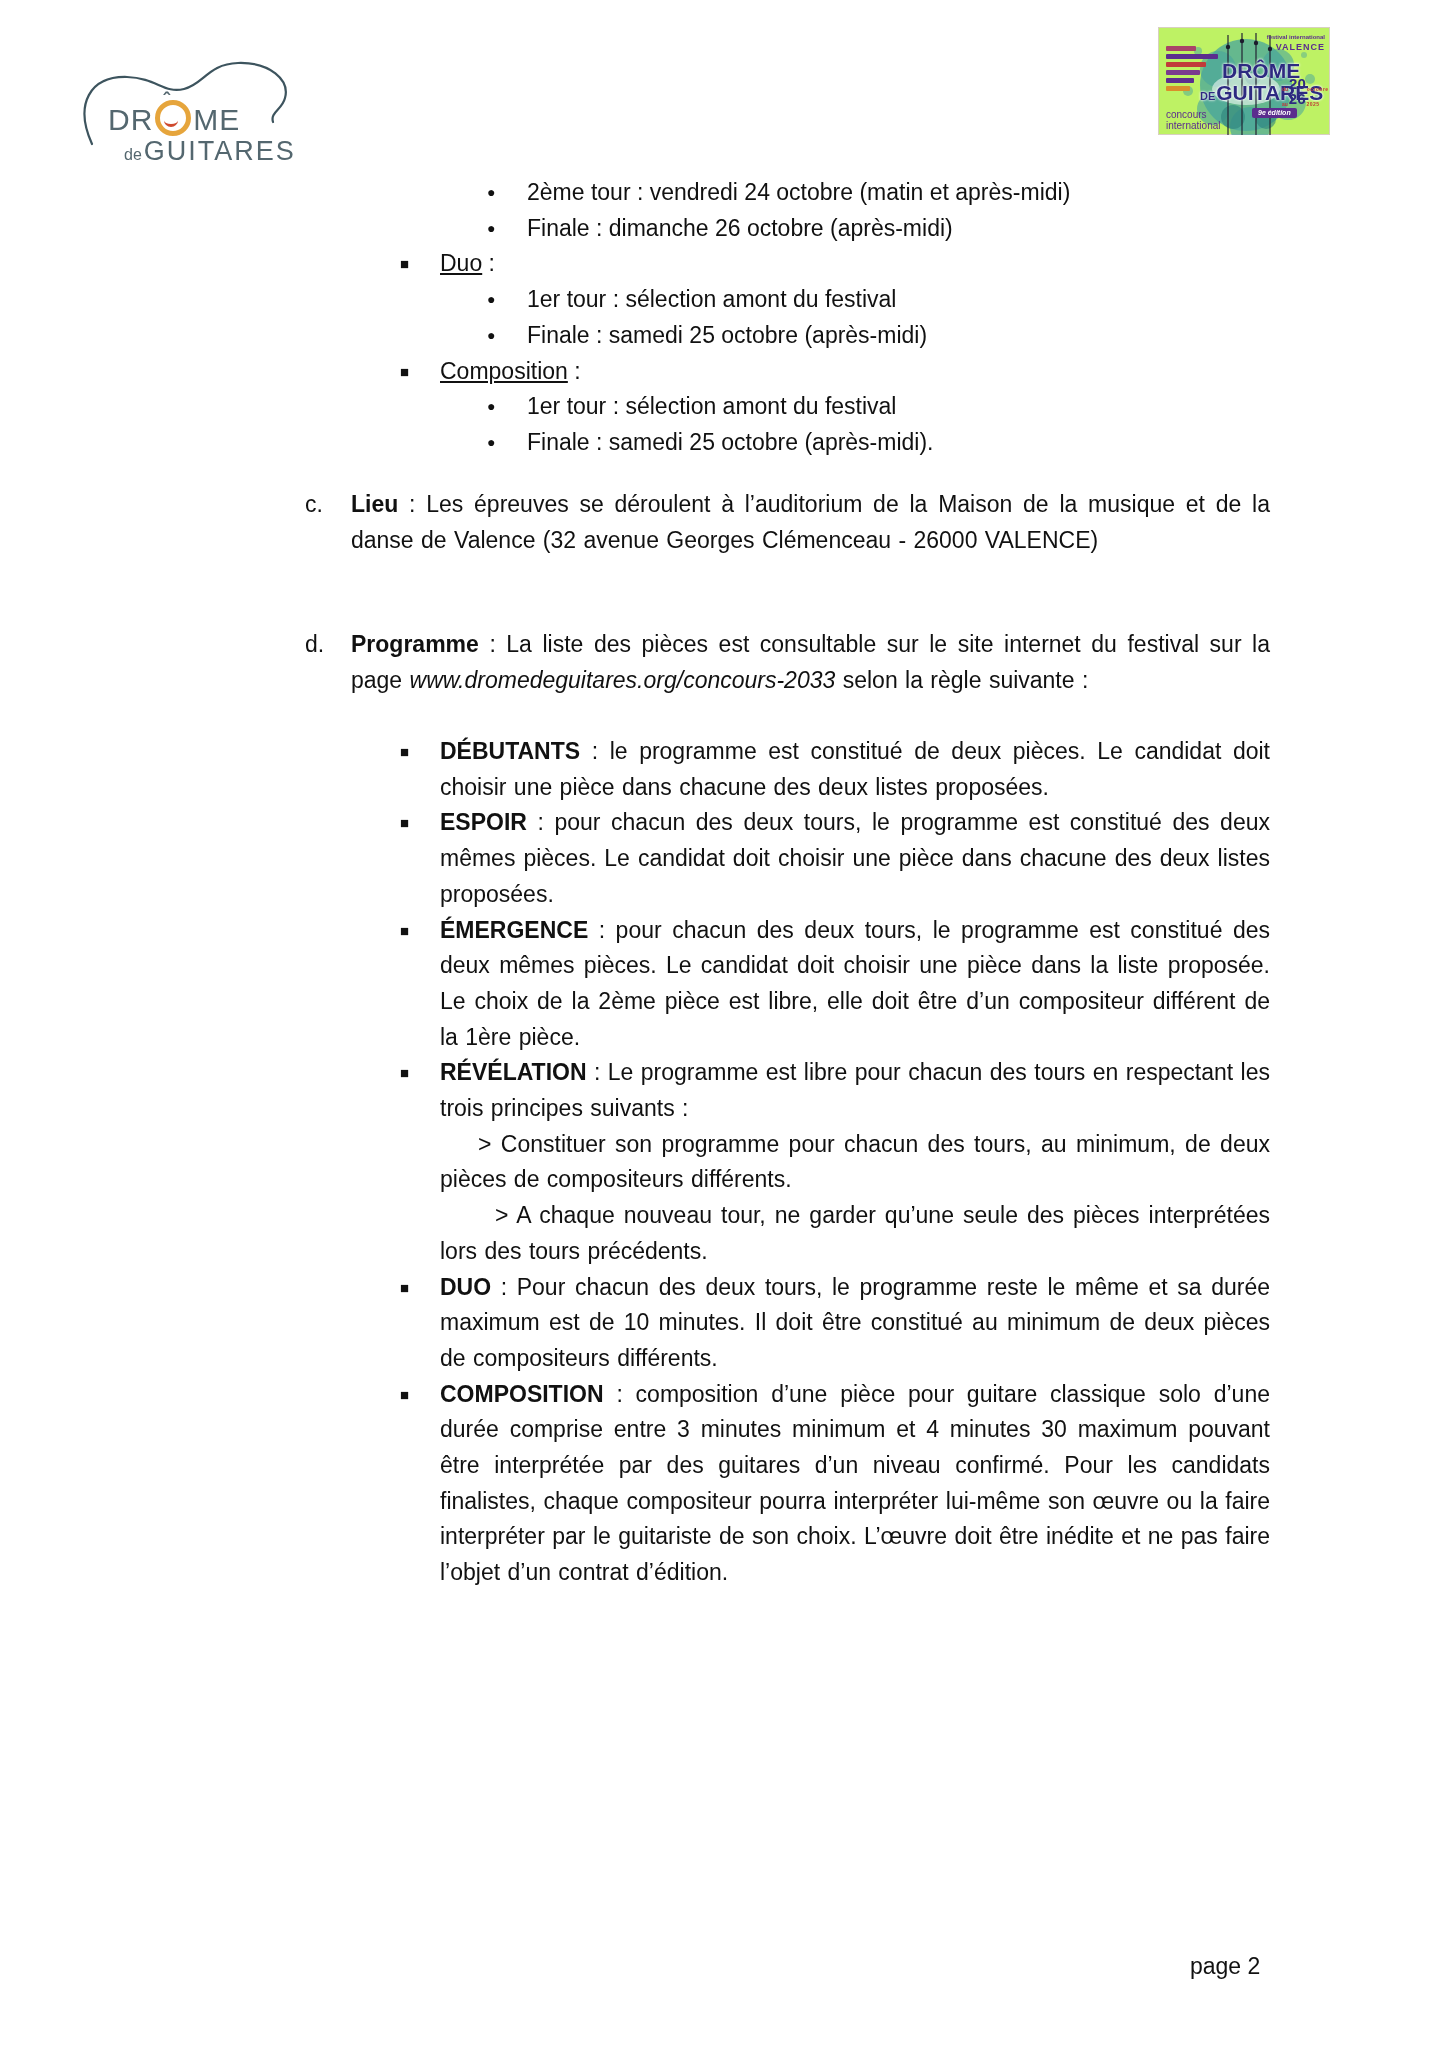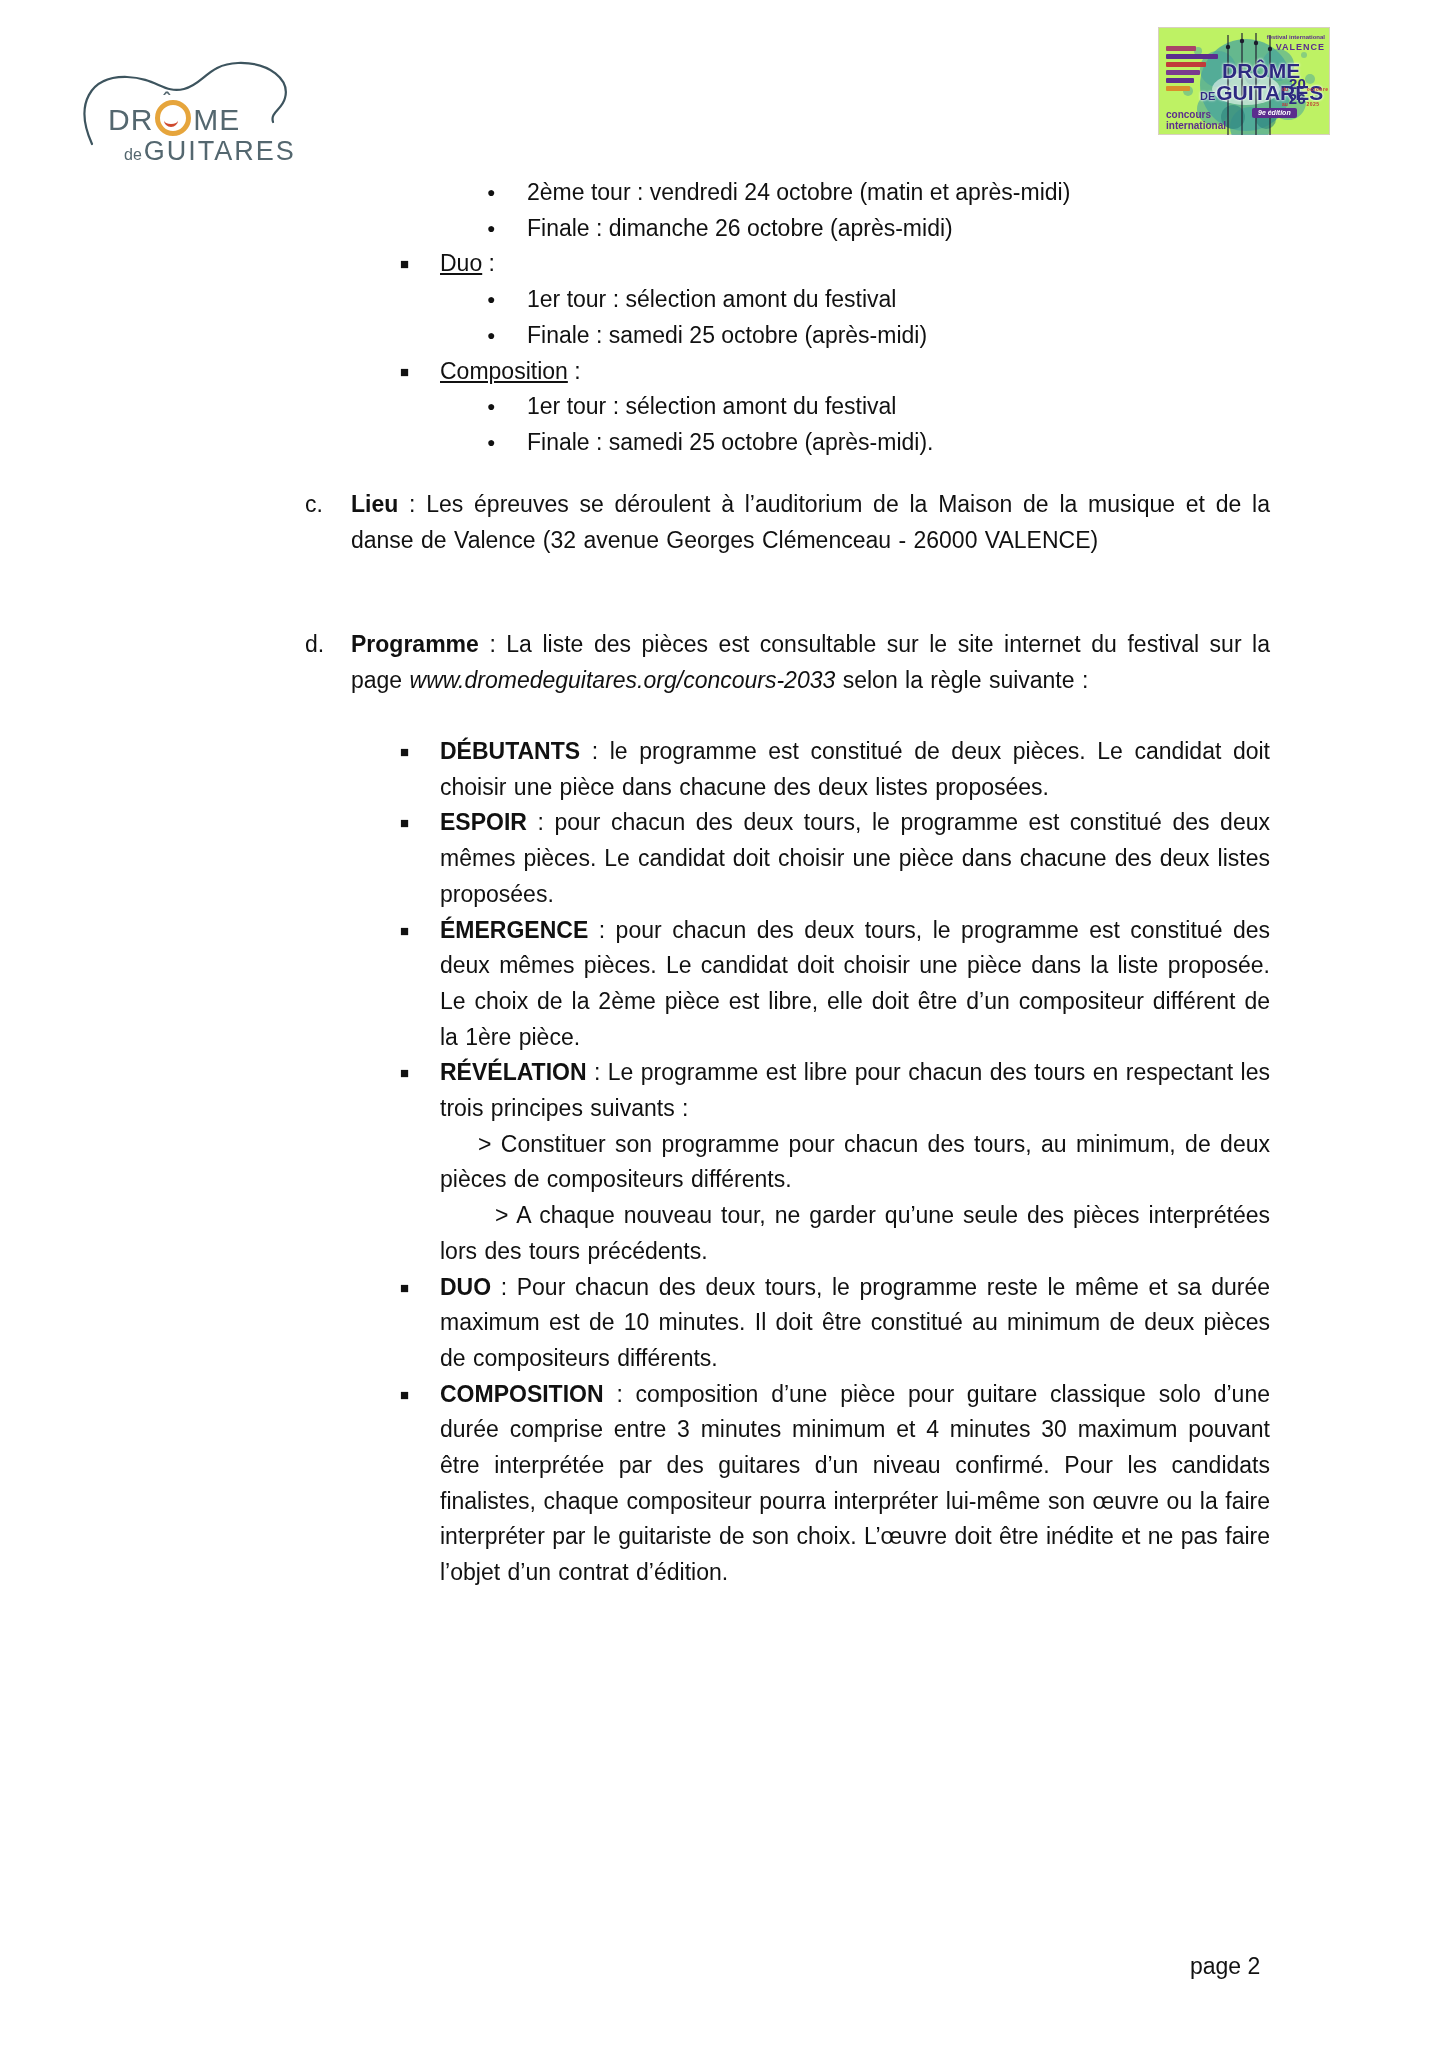--- a/index.html
+++ b/index.html
@@ -32,21 +32,21 @@
   .po-title1{position:absolute;left:64px;top:32px;font-size:21px;font-weight:800;color:#2d2a80;letter-spacing:0px;text-shadow:0 0 3px #ffffff,0 0 2px #ffffff;}
   .po-title2{position:absolute;left:42px;top:54px;display:flex;align-items:baseline;color:#2d2a80;text-shadow:0 0 3px #ffffff,0 0 2px #ffffff;}
   .po-de{font-size:11px;font-weight:800;margin-right:1px;}
   .po-guitares{font-size:21px;font-weight:800;letter-spacing:0px;}
   .po-badge{position:absolute;left:94px;top:81px;background:#5b2d8e;color:#fff;font-size:7px;font-style:italic;font-weight:700;padding:1px 6px 2px 6px;border-radius:2px;}
   .po-date{position:absolute;left:124px;top:50px;color:#2d2a80;}
   .po-date-row{display:flex;align-items:flex-end;height:15px;}
   .po-tiny{font-size:5px;color:#c13a3a;font-weight:700;margin-right:1px;}
   .po-big{font-size:15px;font-weight:800;color:#2d2a80;}
   .po-tiny2{font-size:5px;color:#c13a3a;font-weight:700;margin-left:1px;letter-spacing:0.5px;}
-  .po-concours{position:absolute;left:8px;bottom:4px;font-size:10px;font-weight:700;color:#5b2d8e;line-height:11px;}
+  .po-concours{position:absolute;left:8px;bottom:4px;font-size:10px;font-weight:400;color:#5b2d8e;line-height:11px;}
   
   .doc-text{font-size:23px;line-height:35.7px;}
   .top-list{position:absolute;left:400px;top:175px;width:880px;}
   .tl-item{position:relative;}
   .tl-dot{padding-left:127px;}
   .tl-dot .marker{position:absolute;left:87px;top:0;font-size:14px;line-height:35.7px;}
   .tl-sq{padding-left:40px;}
   .tl-sq .marker{position:absolute;left:0;top:0;font-size:15px;line-height:35.7px;}
   .u{text-decoration:underline;}
   .section{position:absolute;left:305px;width:965px;display:flex;}

